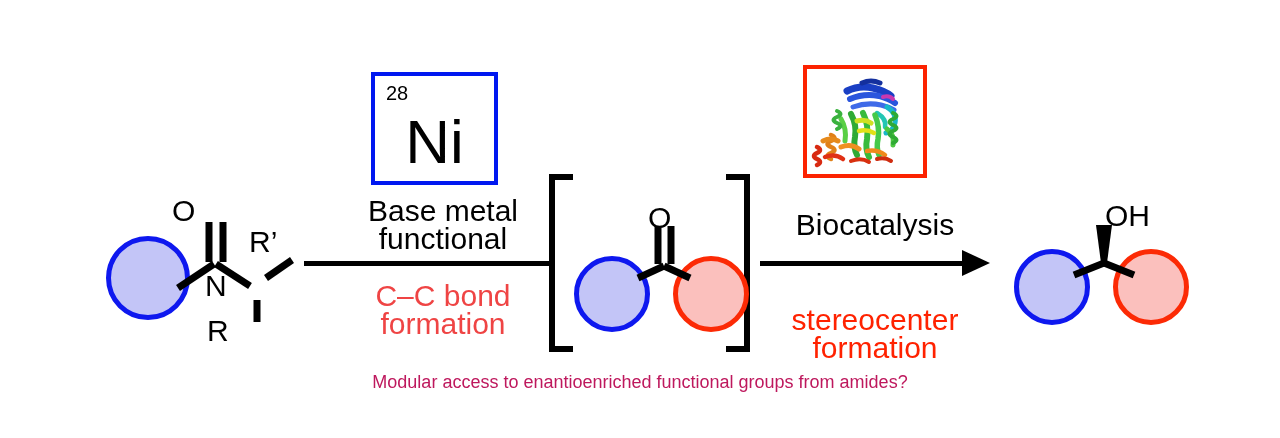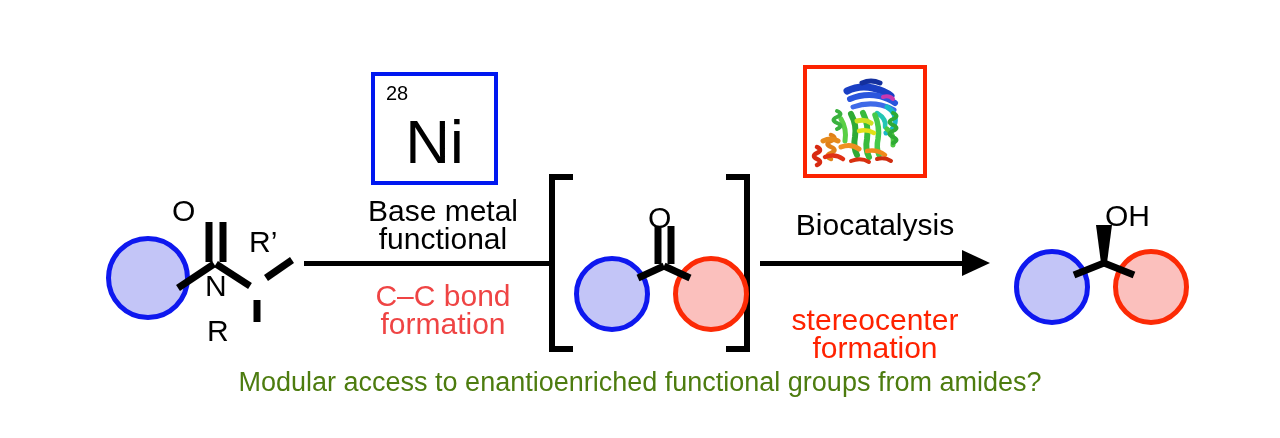--- a/index.html
+++ b/index.html
@@ -131,23 +131,23 @@
     white-space: nowrap;
     font-family: "Liberation Sans", sans-serif;
   }
 
   .caption {
     position: absolute;
     left: 0;
     right: 0;
     top: 366px;
     text-align: center;
-    font-size: 27px;
+    font-size: 18px;
     line-height: 32px;
-    color: #4d7c0f;
+    color: #be185d;
   }
   svg { display: block; }
 </style>
 </head>
 <body>
 
 <div id="scheme">
 
   <div class="badge badge-ni">
     <span class="ni-number">28</span>

